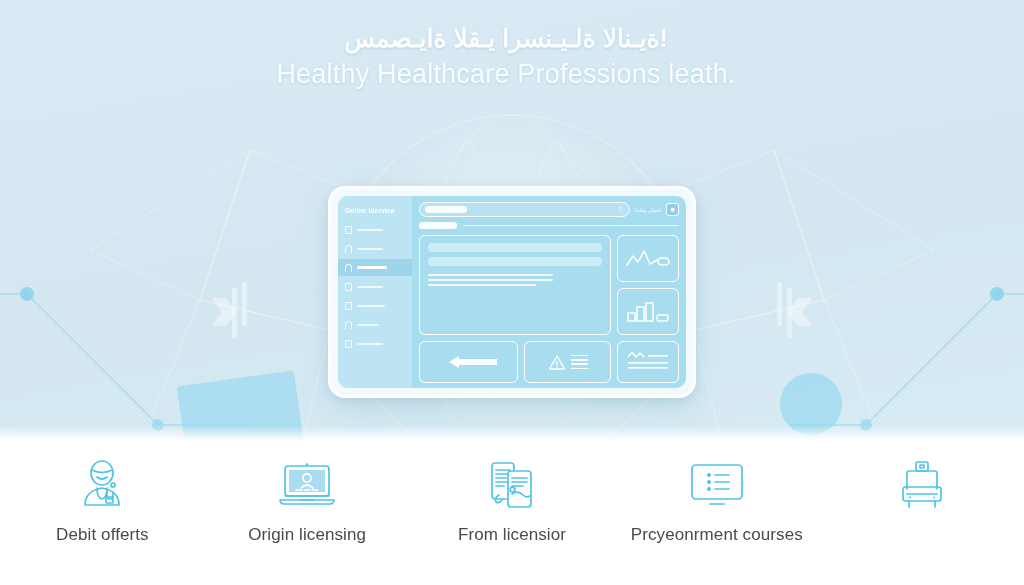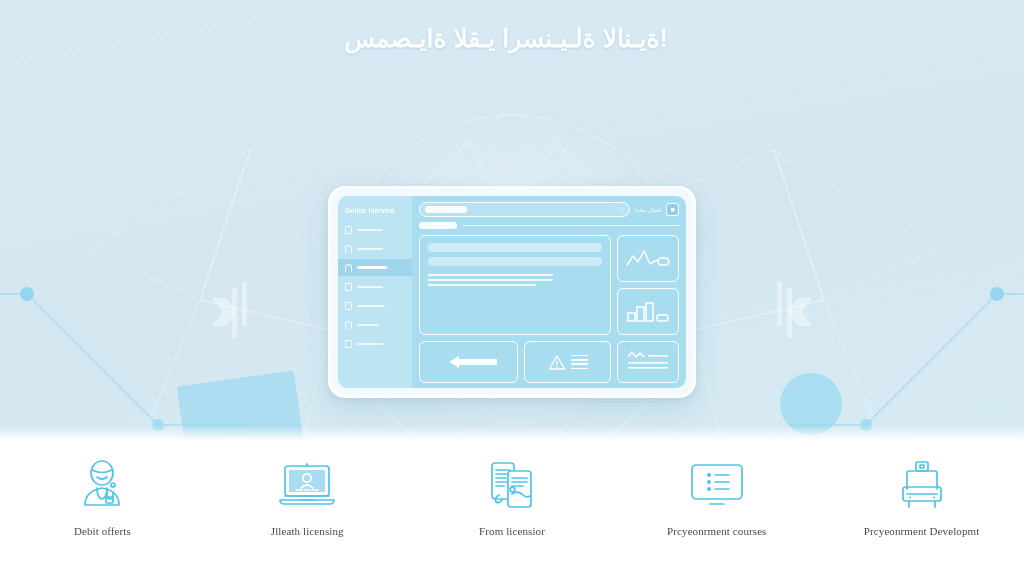--- a/index.html
+++ b/index.html
@@ -292,26 +292,25 @@
   }
   .feature-icon {
     width: 62px;
     height: 58px;
     display: flex;
     align-items: center;
     justify-content: center;
   }
   .feature-icon svg { display: block; }
   .feature-label {
-    font-size: 11px;
+    font-size: 17px;
     color: #4a4a4a;
     text-align: center;
     line-height: 1.32;
     letter-spacing: .1px;
-    font-family: Liberation Serif, serif;
   }
 </style>
 </head>
 <body>
 
 <div id="stage">
 
   <div id="bg-layer">
     <svg viewBox="0 0 1024 585" preserveAspectRatio="none">
       <defs>
@@ -365,20 +364,21 @@
       <g fill="#ffffff" fill-opacity="0.42">
         <path d="M812 298 l-14 0 l-10 14 l10 14 l14 0 l-10 -14 Z"></path>
         <rect x="787" y="288" width="5" height="50"></rect>
         <rect x="777" y="282" width="5" height="44"></rect>
       </g>
     </svg>
   </div>
 
   <div id="headline">
     <div class="hl-line" id="hl-arabic">!ةيـنالا ةلـيـنسرا يـقلا ةايـصمس</div>
+    <div class="hl-line" id="hl-english">Healthy Healthcare Professions leath.</div>
   </div>
 
   <div id="device">
     <div id="device-screen">
 
       <div id="dev-sidebar">
         <div id="dev-sidebar-title">Online Idervica</div>
 
         <div class="side-item">
           <span class="side-ico"></span>
@@ -517,21 +517,21 @@
           <rect x="12" y="11" width="36" height="22" fill="#a9dcf0" stroke="none"></rect>
           <circle cx="30" cy="5.5" r="1.2" fill="#4fc3e8" stroke="none"></circle>
           <circle cx="30" cy="19" r="4.2" stroke="#ffffff"></circle>
           <path d="M24 29 q6 -6 12 0" stroke="#ffffff"></path>
           <path d="M19 31 h6 M27 31 h6 M35 31 h6" stroke="#ffffff" stroke-width="1.4"></path>
           <path d="M3 41 h54 a4 4 0 0 1 -4 4 H7 a4 4 0 0 1 -4 -4 Z"></path>
           <path d="M24 41 h12" stroke-width="1.4"></path>
           <path d="M8 37 h44" stroke-width="1.4"></path>
         </svg>
       </div>
-      <div class="feature-label">Jlleath licensing</div>
+      <div class="feature-label">Origin licensing</div>
     </div>
 
     <div class="feature">
       <div class="feature-icon">
         <svg width="54" height="54" viewBox="0 0 54 54" fill="none" stroke="#4fc3e8" stroke-width="1.7" stroke-linecap="round" stroke-linejoin="round">
           <rect x="7" y="5" width="22" height="36" rx="3"></rect>
           <path d="M11 12 h14 M11 16 h14 M11 20 h10 M11 24 h14 M11 28 h8"></path>
           <rect x="23" y="13" width="23" height="36" rx="3" fill="#ffffff"></rect>
           <path d="M27 20 h15 M27 24 h15 M27 28 h11"></path>
           <path d="M27 36 q6 -4 11 1 q3 3 7 1"></path>
@@ -564,17 +564,16 @@
           <rect x="20" y="3" width="12" height="9" rx="1.5"></rect>
           <rect x="24" y="6" width="4" height="3" rx=".6"></rect>
           <path d="M11 30 V14 a2 2 0 0 1 2 -2 h26 a2 2 0 0 1 2 2 v16"></path>
           <rect x="7" y="28" width="38" height="14" rx="2.5"></rect>
           <path d="M11 35 h30"></path>
           <path d="M13 42 v6 M39 42 v6"></path>
           <circle cx="14" cy="38.5" r="1" fill="#4fc3e8" stroke="none"></circle>
           <circle cx="38" cy="38.5" r="1" fill="#4fc3e8" stroke="none"></circle>
         </svg>
       </div>
-      <div class="feature-label">Prcyeonrment Developmt</div>
     </div>
 
   </div>
 </div>
 
 </body></html>

